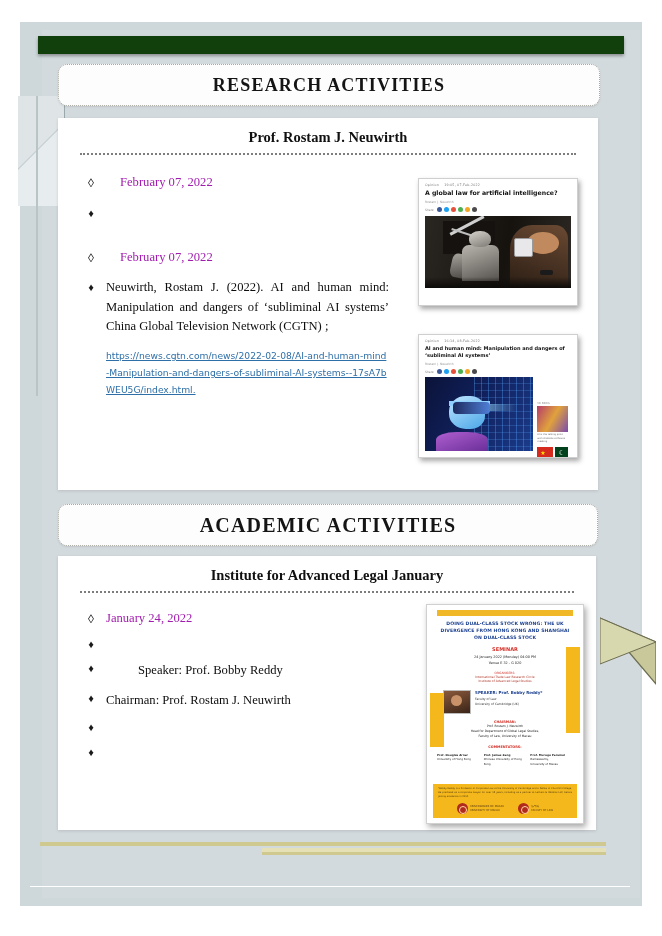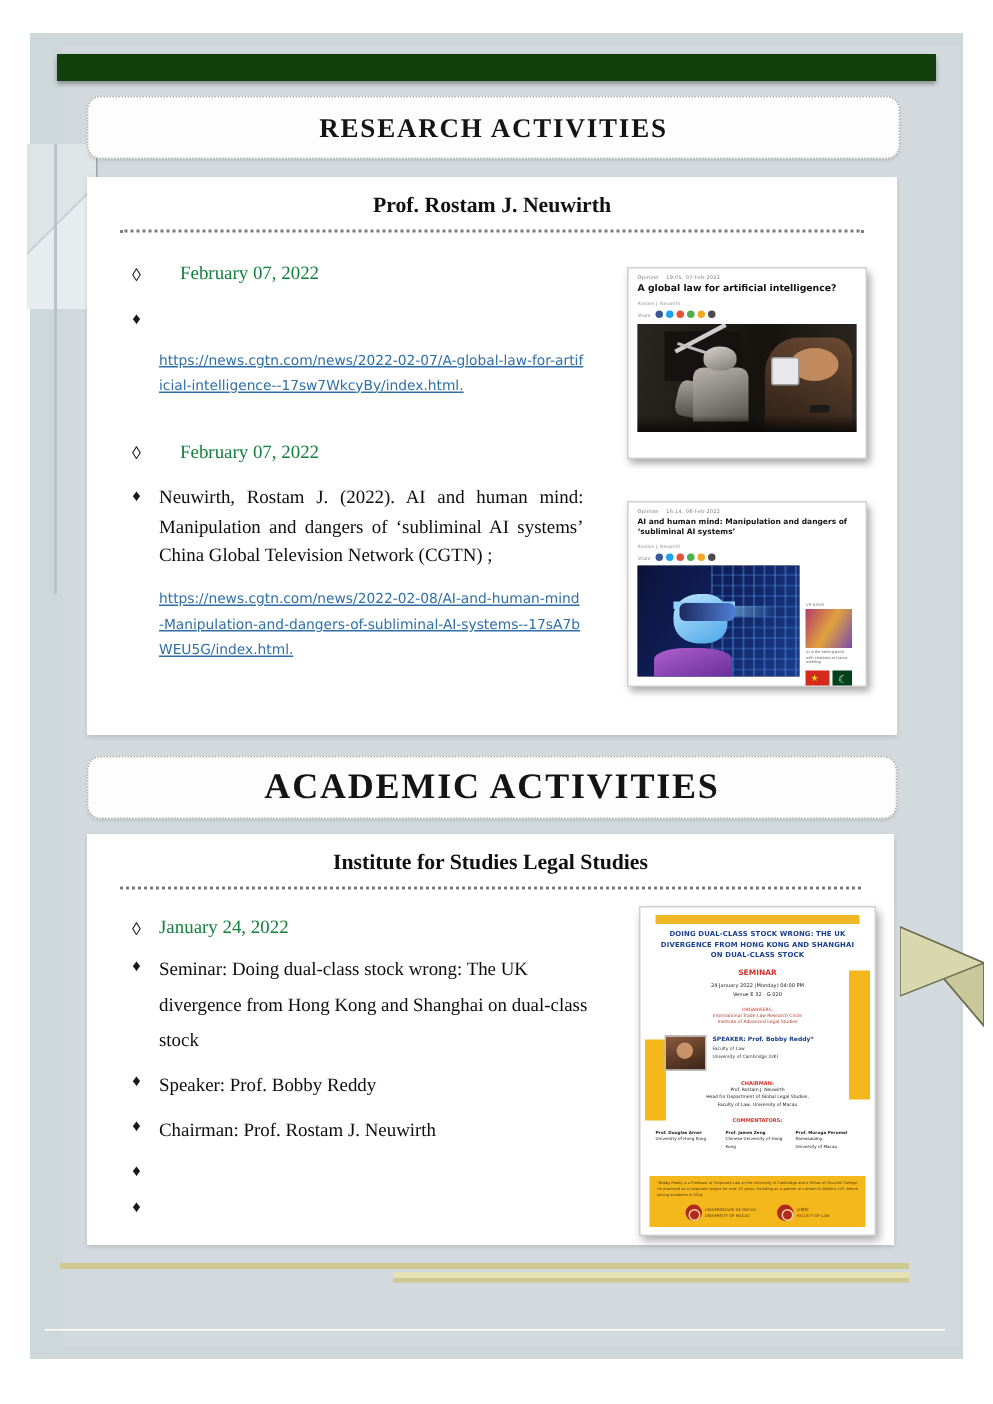--- a/index.html
+++ b/index.html
@@ -81,21 +81,21 @@
     padding-top:1px;
   }
   .bul.hollow{font-size:12px;}
   .txt{
     font-size:12.6px;
     line-height:1.55;
     color:#0d0d0d;
     text-align:justify;
   }
   .txt.nojust{text-align:left;}
-  .datetxt{font-size:12.6px;color:#15803d;line-height:1.5;}
+  .datetxt{font-size:12.6px;color:#a21caf;line-height:1.5;}
   .link{
     display:block;
     font-family:"DejaVu Sans",sans-serif;
     font-size:9.2px;
     line-height:1.85;
     color:#2f6fa8;
     text-decoration:underline;
     word-break:break-all;
   }
   
@@ -229,23 +229,20 @@
     <div class="dotrule"></div>
 
     <div style="padding:18px 0 0 18px;width:330px;">
       <div class="row">
         <div class="bul hollow">◊</div>
         <div class="datetxt" style="padding-left:14px;">February 07, 2022</div>
       </div>
       <div class="row" style="margin-top:11px;">
         <div class="bul">♦</div>
       </div>
-      <div style="padding:10px 0 0 30px;">
-        <a class="link" href="#" style="width:283px;">https://news.cgtn.com/news/2022-02-07/A-global-law-for-artificial-intelligence--17sw7WkcyBy/index.html.</a>
-      </div>
     </div>
 
     <div style="padding:26px 0 0 18px;width:330px;">
       <div class="row">
         <div class="bul hollow">◊</div>
         <div class="datetxt" style="padding-left:14px;">February 07, 2022</div>
       </div>
       <div class="row" style="margin-top:11px;">
         <div class="bul">♦</div>
         <div class="txt" style="width:283px;">Neuwirth, Rostam J. (2022). AI and human mind: Manipulation and dangers of ‘subliminal AI systems’ China Global Television Network (CGTN) ;</div>
@@ -322,40 +319,39 @@
         <div class="side-txt">AI is the talking point with chatbots at Davos meeting</div>
         <div class="flags">
           <div class="flag-cn"></div>
           <div class="flag-pk"></div>
         </div>
       </div>
     </div>
   </div>
 
   <div class="title-box" style="left:58px;top:504px;width:538px;height:40px;">
-    <span style="font-size:24px;text-align:right;">ACADEMIC  ACTIVITIES</span>
+    <span style="font-size:20px;text-align:right;">ACADEMIC  ACTIVITIES</span>
   </div>
 
   <div class="card" style="left:58px;top:556px;width:538px;height:274px;">
-    <div class="card-head">Institute for Studies Legal Studies</div>
+    <div class="card-head">Institute for Advanced Legal January</div>
     <div class="dotrule"></div>
 
     <div style="padding:16px 0 0 18px;width:350px;">
       <div class="row">
         <div class="bul hollow">◊</div>
         <div class="datetxt">January 24, 2022</div>
       </div>
 
       <div class="row" style="margin-top:6px;">
         <div class="bul">♦</div>
-        <div class="txt nojust" style="width:300px;line-height:1.9;">Seminar:   Doing dual-class stock wrong: The UK divergence from Hong Kong and Shanghai on dual-class stock</div>
       </div>
       <div class="row" style="margin-top:6px;">
         <div class="bul">♦</div>
-        <div class="txt nojust" style="width:300px;line-height:1.9;">Speaker:   Prof. Bobby Reddy</div>
+        <div class="txt nojust" style="width:300px;line-height:1.9;margin-left:32px;">Speaker:   Prof. Bobby Reddy</div>
       </div>
       <div class="row" style="margin-top:6px;">
         <div class="bul">♦</div>
         <div class="txt nojust" style="width:300px;line-height:1.9;">Chairman: Prof. Rostam J. Neuwirth</div>
       </div>
       <div class="row" style="margin-top:6px;">
         <div class="bul">♦</div>
       </div>
       <div class="row" style="margin-top:6px;">
         <div class="bul">♦</div>

